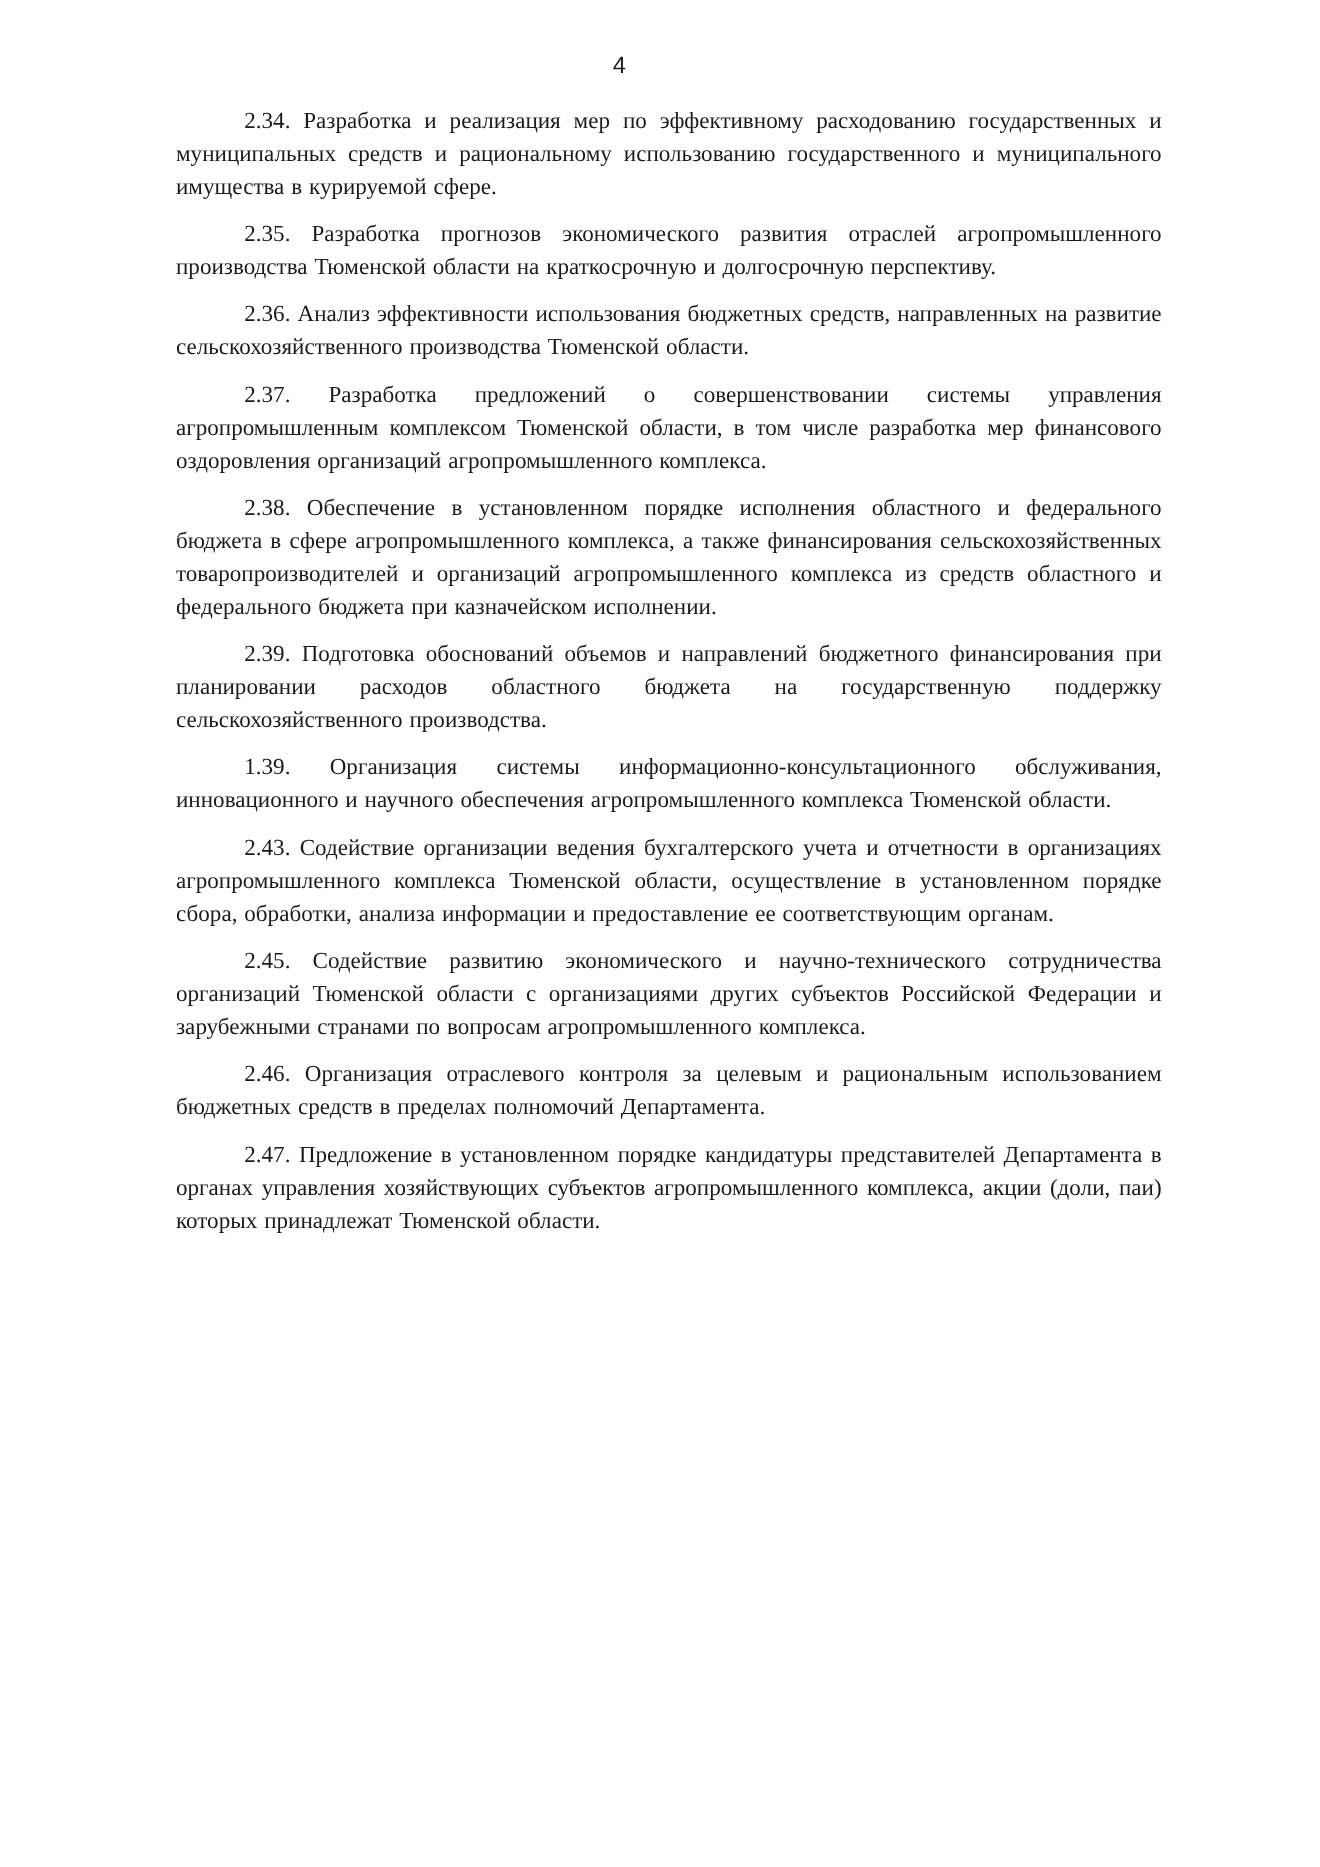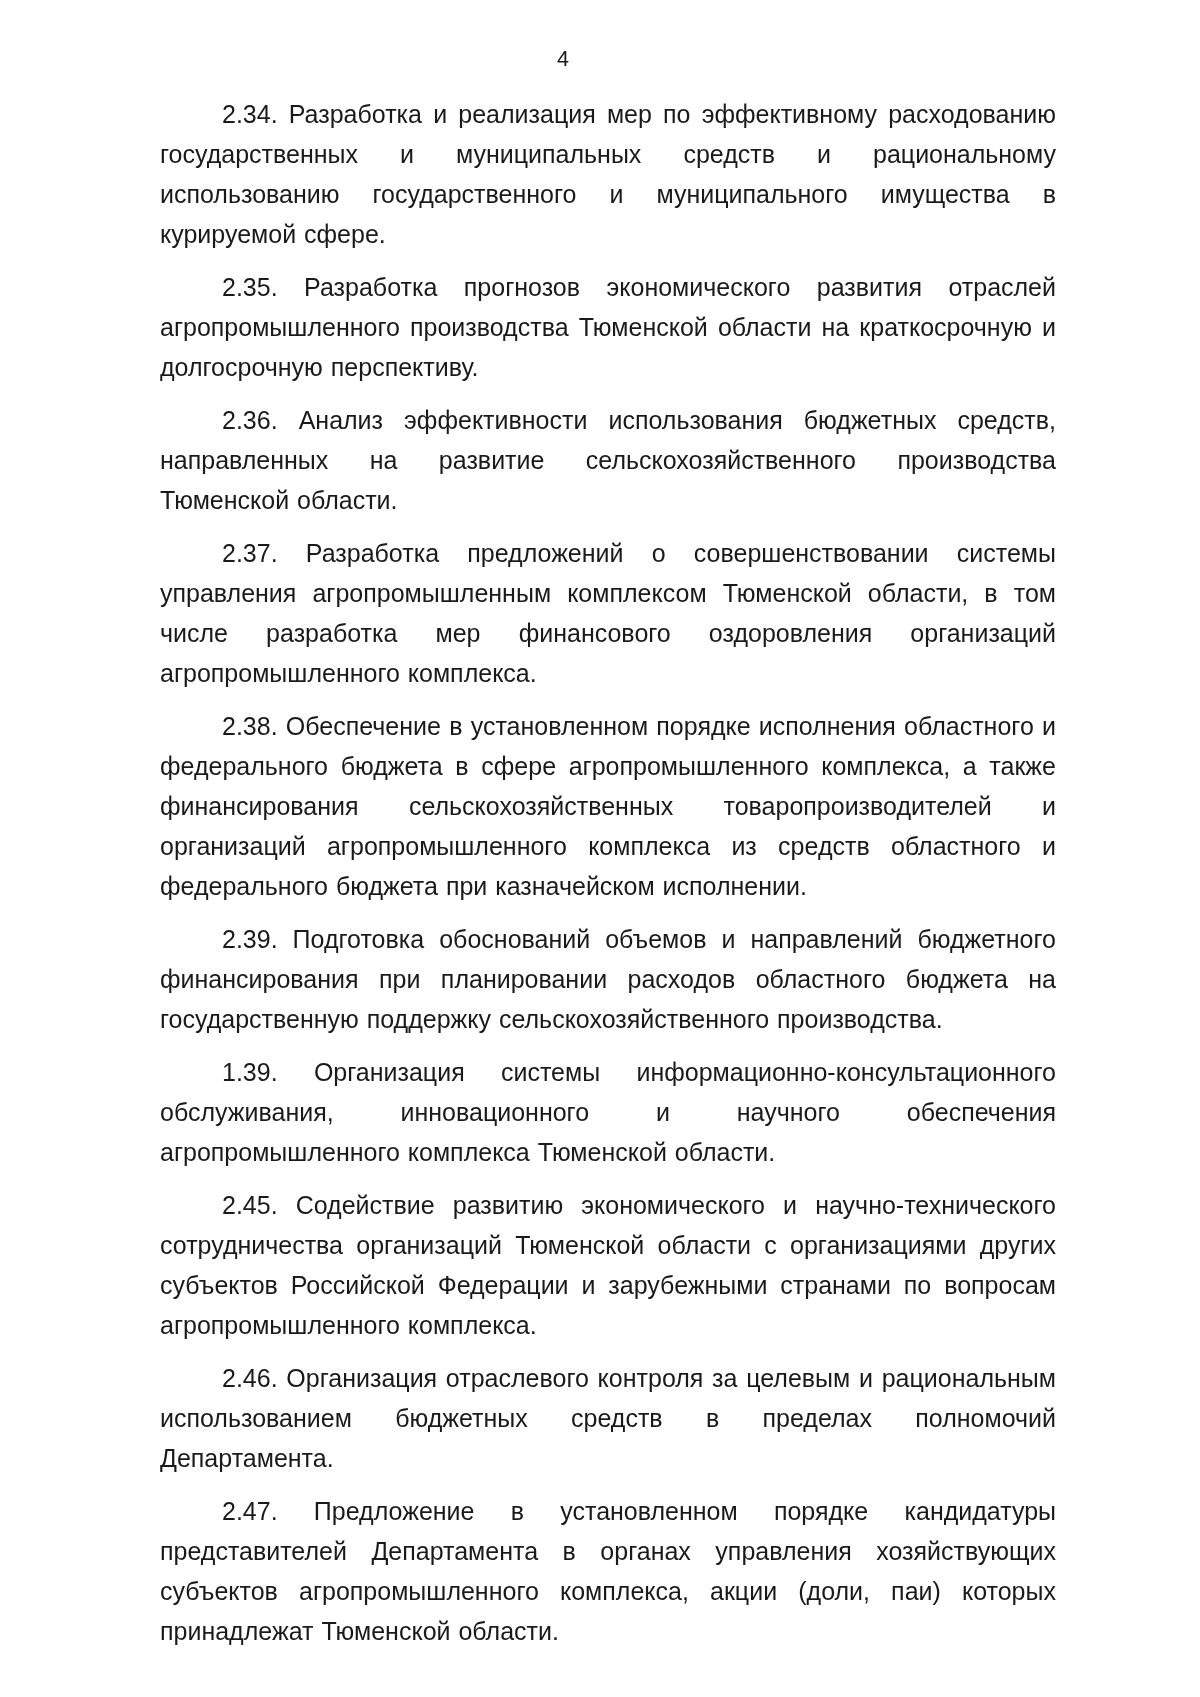--- a/index.html
+++ b/index.html
@@ -21,42 +21,44 @@
   }
   .page-number {
     text-align: center;
     font-size: 21.5px;
     line-height: 30px;
     margin: 0 0 20px 0;
     
     padding-right: 90px;
   }
   .body-text p {
-    font-size: 25px;
-    line-height: 40px;
+    font-size: 21px;
+    line-height: 30px;
     text-align: justify;
     text-indent: 62px;
     margin: 0 0 13px 0;
     word-spacing: 1px;
+    font-family: Liberation Serif, serif;
   }
   .body-text p:last-child {
     margin-bottom: 0;
   }
 </style>
 </head>
 <body>
 
 <div class="page">
   <div class="page-number">4</div>
 
   <div class="body-text">
     <p>2.34. Разработка и реализация мер по эффективному расходованию государственных и муниципальных средств и рациональному использованию государственного и муниципального имущества в курируемой сфере.</p>
     <p>2.35. Разработка прогнозов экономического развития отраслей агропромышленного производства Тюменской области на краткосрочную и долгосрочную перспективу.</p>
     <p>2.36. Анализ эффективности использования бюджетных средств, направленных на развитие сельскохозяйственного производства Тюменской области.</p>
     <p>2.37. Разработка предложений о совершенствовании системы управления агропромышленным комплексом Тюменской области, в том числе разработка мер финансового оздоровления организаций агропромышленного комплекса.</p>
     <p>2.38. Обеспечение в установленном порядке исполнения областного и федерального бюджета в сфере агропромышленного комплекса, а также финансирования сельскохозяйственных товаропроизводителей и организаций агропромышленного комплекса из средств областного и федерального бюджета при казначейском исполнении.</p>
     <p>2.39. Подготовка обоснований объемов и направлений бюджетного финансирования при планировании расходов областного бюджета на государственную поддержку сельскохозяйственного производства.</p>
     <p>1.39. Организация системы информационно-консультационного обслуживания, инновационного и научного обеспечения агропромышленного комплекса Тюменской области.</p>
+    <p>2.43. Содействие организации ведения бухгалтерского учета и отчетности в организациях агропромышленного комплекса Тюменской области, осуществление в установленном порядке сбора, обработки, анализа информации и предоставление ее соответствующим органам.</p>
     <p>2.45. Содействие развитию экономического и научно-технического сотрудничества организаций Тюменской области с организациями других субъектов Российской Федерации и зарубежными странами по вопросам агропромышленного комплекса.</p>
     <p>2.46. Организация отраслевого контроля за целевым и рациональным использованием бюджетных средств в пределах полномочий Департамента.</p>
     <p>2.47. Предложение в установленном порядке кандидатуры представителей Департамента в органах управления хозяйствующих субъектов агропромышленного комплекса, акции (доли, паи) которых принадлежат Тюменской области.</p>
   </div>
 </div>
 
 </body></html>

